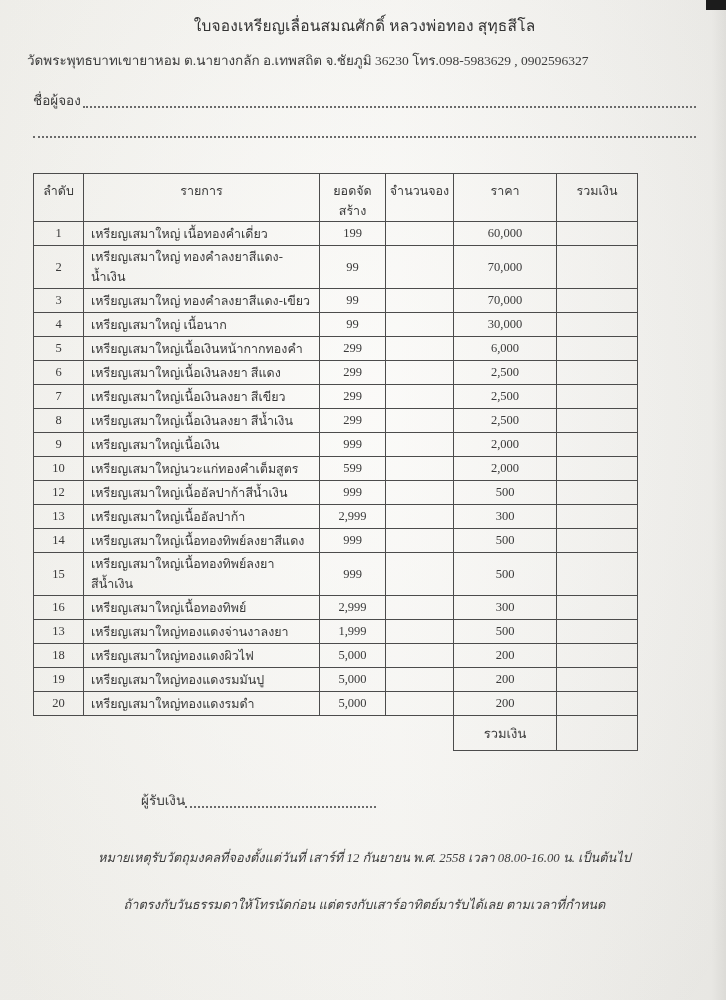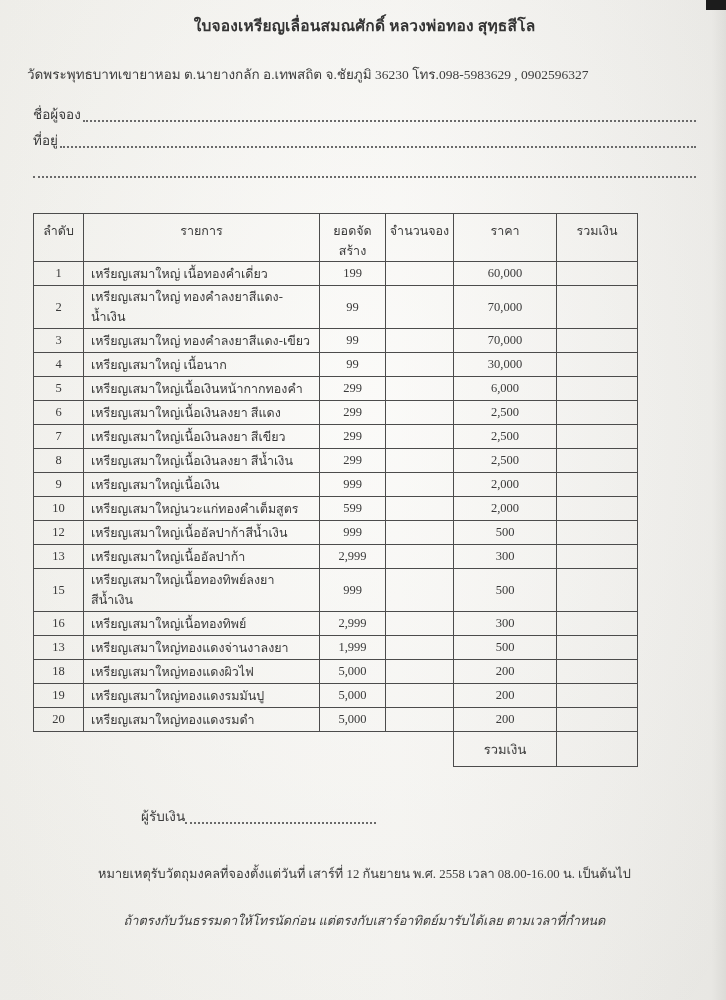--- a/index.html
+++ b/index.html
@@ -22,28 +22,28 @@
   .corner-mark {
     position: absolute; top: 0; right: 0;
     width: 20px; height: 10px;
     background: #1c1c1c;
   }
   .inner { padding: 10px 30px 0 33px; }
 
   .title {
     text-align: center;
     font-size: 15.5px;
-    font-weight: bold;
+    font-weight: normal;
     letter-spacing: 0.2px;
     padding-top: 3px;
     color: #333;
   }
   .subtitle {
     font-size: 13.5px;
-    margin-top: 25px;
+    margin-top: 11px;
     margin-left: -6px;
     color: #3c3c3c;
   }
 
   .form-area { margin-top: 14px; }
   .form-line {
     display: flex;
     align-items: flex-end;
     height: 26px;
     font-size: 13.5px;
@@ -95,40 +95,36 @@
 
   .sign-line {
     display: flex;
     align-items: flex-end;
     margin: 38px 0 0 108px;
     width: 235px;
     font-size: 13.5px;
     color: #3c3c3c;
   }
   .note { text-align: center; font-size: 12.8px; color: #3c3c3c; }
-  .note-1 { margin-top: 36px; }
+  .note-1 { margin-top: 36px; font-style: italic; }
   .note-2 { margin-top: 26px; font-style: italic; }
 </style>
 </head>
 <body>
 
 <div class="page">
   <div class="corner-mark"></div>
 
   <div class="inner">
     <div class="title">ใบจองเหรียญเลื่อนสมณศักดิ์  หลวงพ่อทอง สุทฺธสีโล</div>
     <div class="subtitle">วัดพระพุทธบาทเขายาหอม ต.นายางกลัก อ.เทพสถิต จ.ชัยภูมิ 36230  โทร.098-5983629 , 0902596327</div>
 
     <div class="form-area">
       <div class="form-line">
         <span class="label">ชื่อผู้จอง</span>
-        <span class="dots"></span>
-      </div>
-      <div class="form-line">
-        <span class="label">ที่อยู่</span>
         <span class="dots"></span>
       </div>
       <div class="form-line spacer">
         <span class="dots"></span>
       </div>
     </div>
 
     <table class="order">
       <colgroup>
         <col class="c-no">
@@ -239,20 +235,28 @@
           </tr>
           <tr>
             <td class="center">13</td>
             <td class="left">เหรียญเสมาใหญ่เนื้ออัลปาก้า</td>
             <td class="center">2,999</td>
             <td class="center"></td>
             <td class="center">300</td>
             <td class="center"></td>
           </tr>
           <tr>
+            <td class="center">14</td>
+            <td class="left">เหรียญเสมาใหญ่เนื้อทองทิพย์ลงยาสีแดง</td>
+            <td class="center">999</td>
+            <td class="center"></td>
+            <td class="center">500</td>
+            <td class="center"></td>
+          </tr>
+          <tr>
             <td class="center">15</td>
             <td class="left">เหรียญเสมาใหญ่เนื้อทองทิพย์ลงยาสีน้ำเงิน</td>
             <td class="center">999</td>
             <td class="center"></td>
             <td class="center">500</td>
             <td class="center"></td>
           </tr>
           <tr>
             <td class="center">16</td>
             <td class="left">เหรียญเสมาใหญ่เนื้อทองทิพย์</td>

